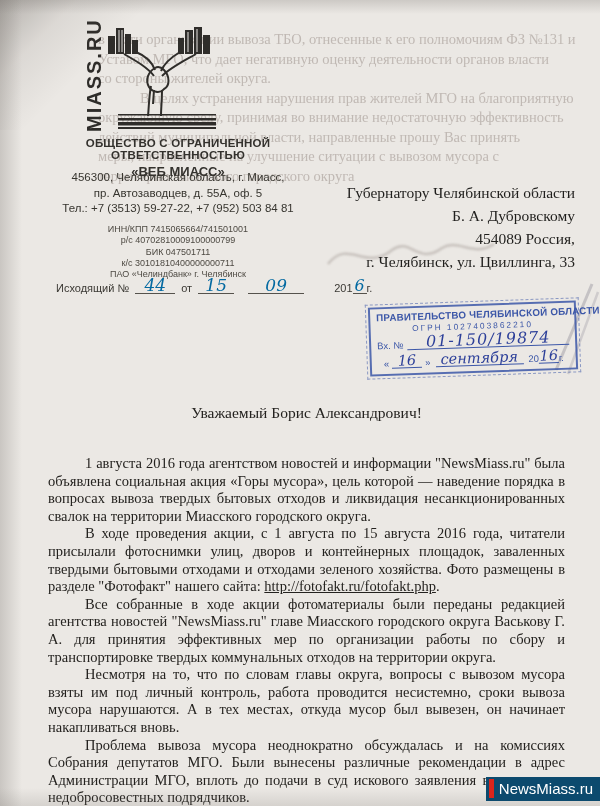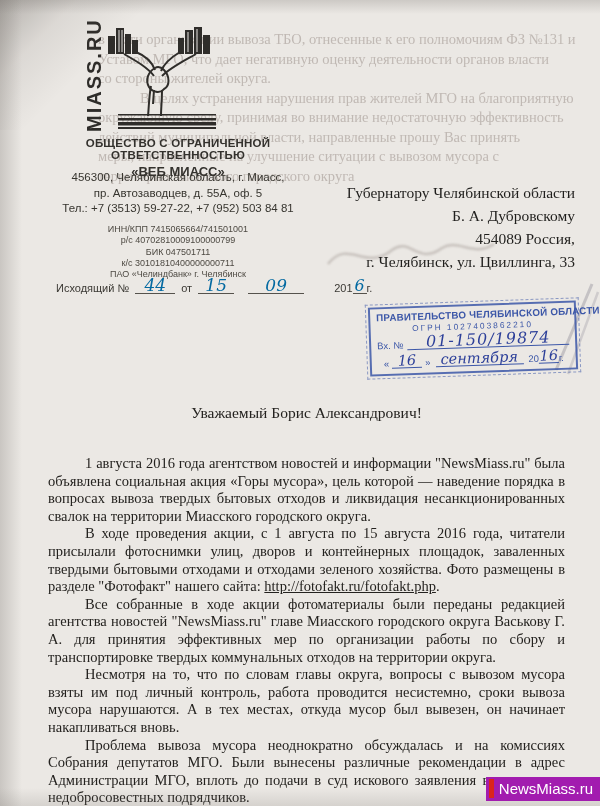--- a/index.html
+++ b/index.html
@@ -89,21 +89,21 @@
 
   
   .letter{position:absolute;left:48px;top:404px;width:517px;z-index:3;color:#24221f;}
   .greeting{text-align:center;font-size:15.5px;margin:0 0 33px 0;}
   .letter p{margin:0;text-align:justify;text-indent:37px;
     font-size:14.5px;line-height:17.6px;font-family:Liberation Serif, serif;}
   .letter a{color:#24221f;text-decoration:underline;}
 
   
   .wm{position:absolute;right:0;bottom:5px;z-index:7;display:flex;align-items:stretch;
-    background:#a21caf;padding:2px 7px 3px 3px;}
+    background:#0c4a6e;padding:2px 7px 3px 3px;}
   .wm-bar{width:5px;background:#da251c;margin-right:5px;}
   .wm-text{color:#ffffff;font-family:"Liberation Sans",sans-serif;font-size:15px;line-height:19px;}
 </style>
 </head>
 <body>
 
 <div class="paper"></div>
 
 <div class="bleed">
   <div>в части организации вывоза ТБО, отнесенные к его полномочиям ФЗ №131 и</div>

